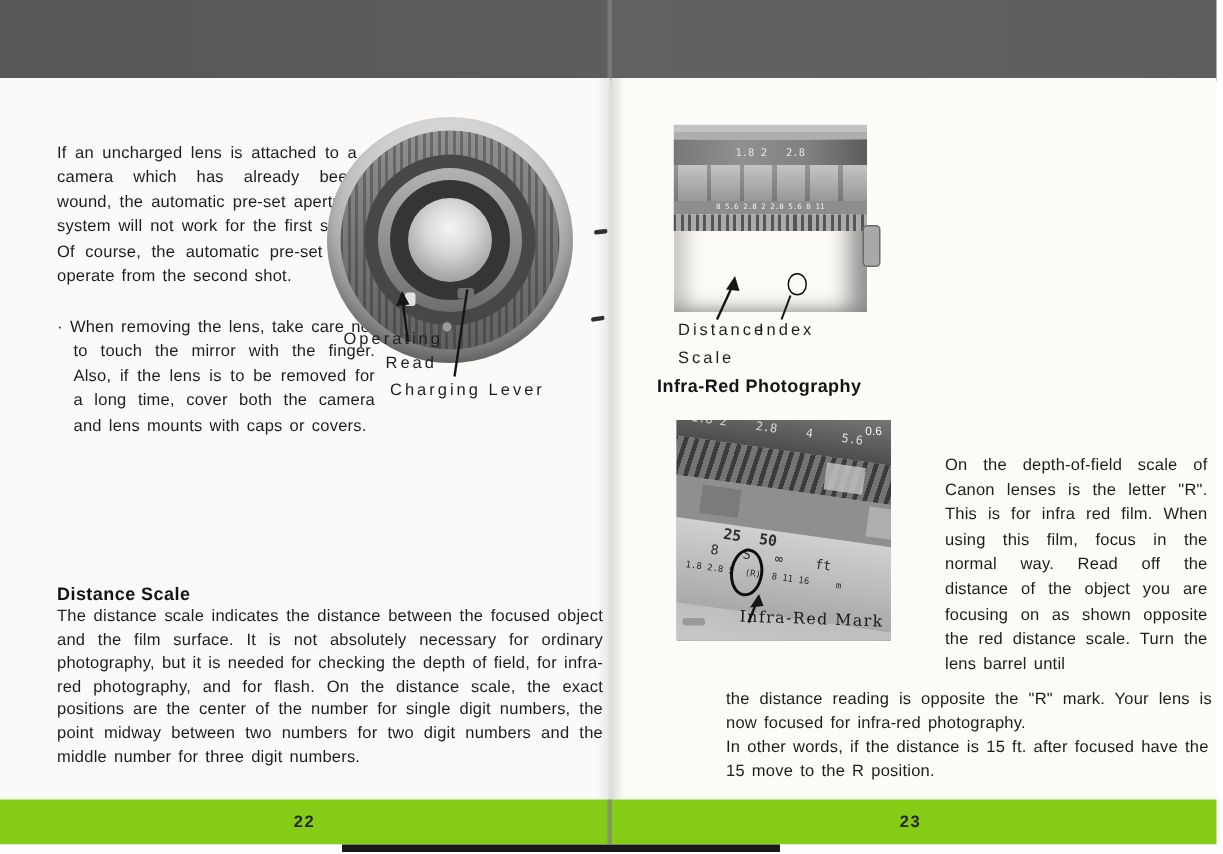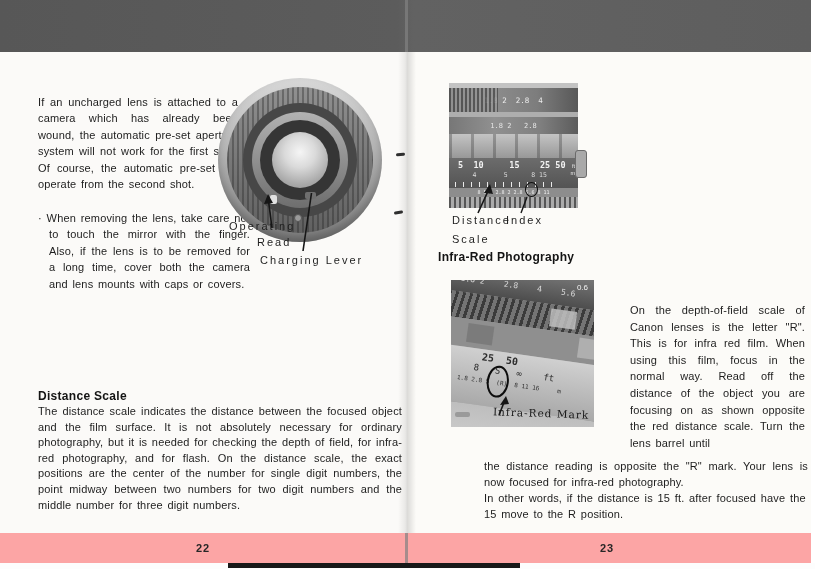--- a/index.html
+++ b/index.html
@@ -9,21 +9,21 @@
   
   .top-band{position:absolute;left:0;top:0;width:811px;height:52px;
             background:linear-gradient(90deg,#575757 0%,#5c5c5c 49%,#626262 51%,#5e5e5e 100%);
             border-bottom:2px solid #484848;}
   .band-seam{position:absolute;left:405px;top:0;width:3px;height:100%;background:#828282;opacity:.7;}
   .page{position:absolute;top:52px;height:481px;}
   .page-left{left:0;width:407px;background:#fbfaf8;}
   .page-right{left:407px;width:404px;background:#fcfbf8;}
   .gutter{position:absolute;left:398px;top:52px;width:18px;height:481px;
           background:linear-gradient(90deg,rgba(0,0,0,0) 0%,rgba(0,0,0,.07) 40%,rgba(0,0,0,.13) 52%,rgba(0,0,0,0) 100%);}
-  .bottom-band{position:absolute;left:0;top:533px;width:811px;height:30px;background:#fca5a5;}
+  .bottom-band{position:absolute;left:0;top:533px;width:811px;height:30px;background:#84cc16;}
   .bottom-strip{position:absolute;left:0;top:563px;width:815px;height:6px;background:#fdfdfd;}
   .bottom-bar{position:absolute;left:228px;top:563px;width:292px;height:5px;background:#181818;}
   .page-num{position:absolute;top:9px;width:34px;text-align:center;font-size:11px;font-weight:700;
             letter-spacing:1px;color:#262626;}
   .binding-mark{position:absolute;width:9px;height:3px;background:#2f2f2f;border-radius:2px;}
 
   
   .para{position:absolute;font-size:11px;line-height:16.4px;text-align:justify;
         letter-spacing:.15px;word-spacing:1.5px;color:#1d1d1d;}
   .hang{padding-left:11px;text-indent:-11px;}
@@ -152,33 +152,23 @@
     <div class="op-dot"></div>
     <div class="ch-dot"></div>
     <div class="screw"></div>
   </div>
   <div class="cap" style="left:229px;top:220px;">Operating</div>
   <div class="cap" style="left:257px;top:236px;">Read</div>
   <div class="cap" style="left:260px;top:254px;">Charging Lever</div>
 
   <div class="photo1">
     <div class="p1r p1-sliver1"></div>
-    <div class="p1r p1-ap1"><div class="p1-knurl-l"></div><span class="pre">1.8 2  2.8  4</span></div>
     <div class="p1r p1-sliver2"></div>
     <div class="p1r p1-ap2"><span class="pre">1.8 2   2.8</span></div>
     <div class="p1r p1-grip"></div>
-    <div class="p1r p1-dist">
-      <div class="p1-d1 pre"> 5  10     15    25 50</div>
-      <div class="p1-d2 pre">     4       5      8 15</div>
-      <div class="p1-units">
-          <div>ft</div>
-          <div>m</div>
-        </div>
-      <div class="p1-ticks"></div>
-    </div>
     <div class="p1r p1-dof pre">8 5.6 2.8 2 2.8 5.6 8 11</div>
     <div class="p1r p1-knurlb"></div>
   </div>
   <div class="idx-oval" style="left:525px;top:182px;position:absolute;"></div>
   <div class="focus-tab"></div>
 
   <div class="cap" style="left:452px;top:214px;">Distance</div>
   <div class="cap" style="left:452px;top:233px;">Scale</div>
   <div class="cap" style="left:506px;top:214px;">Index</div>
 

